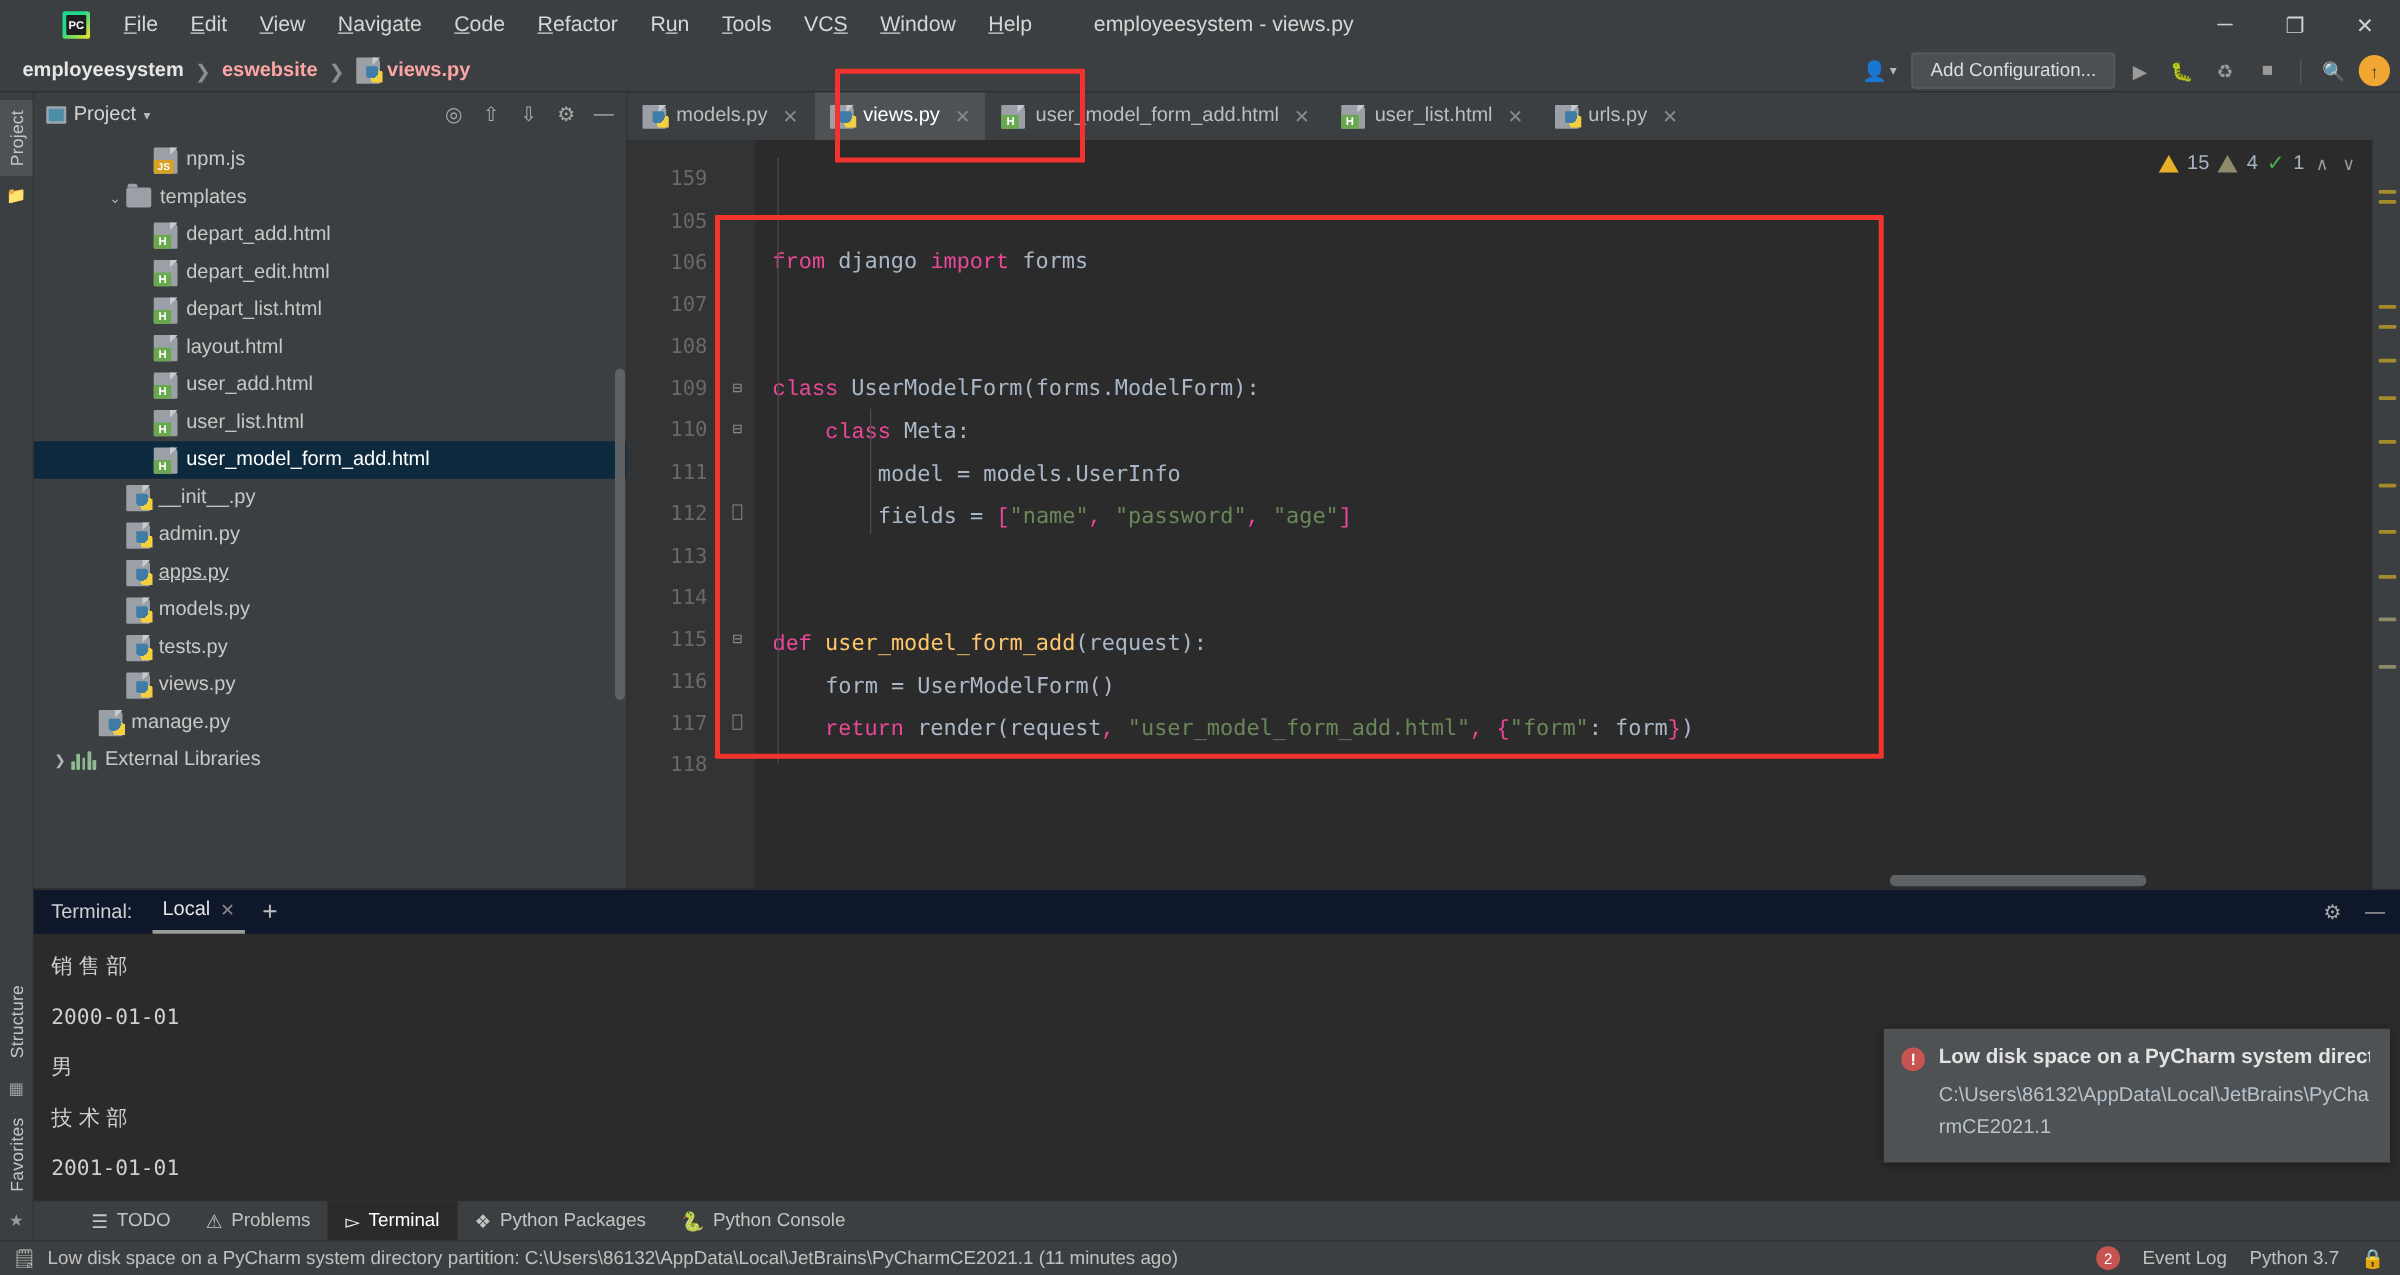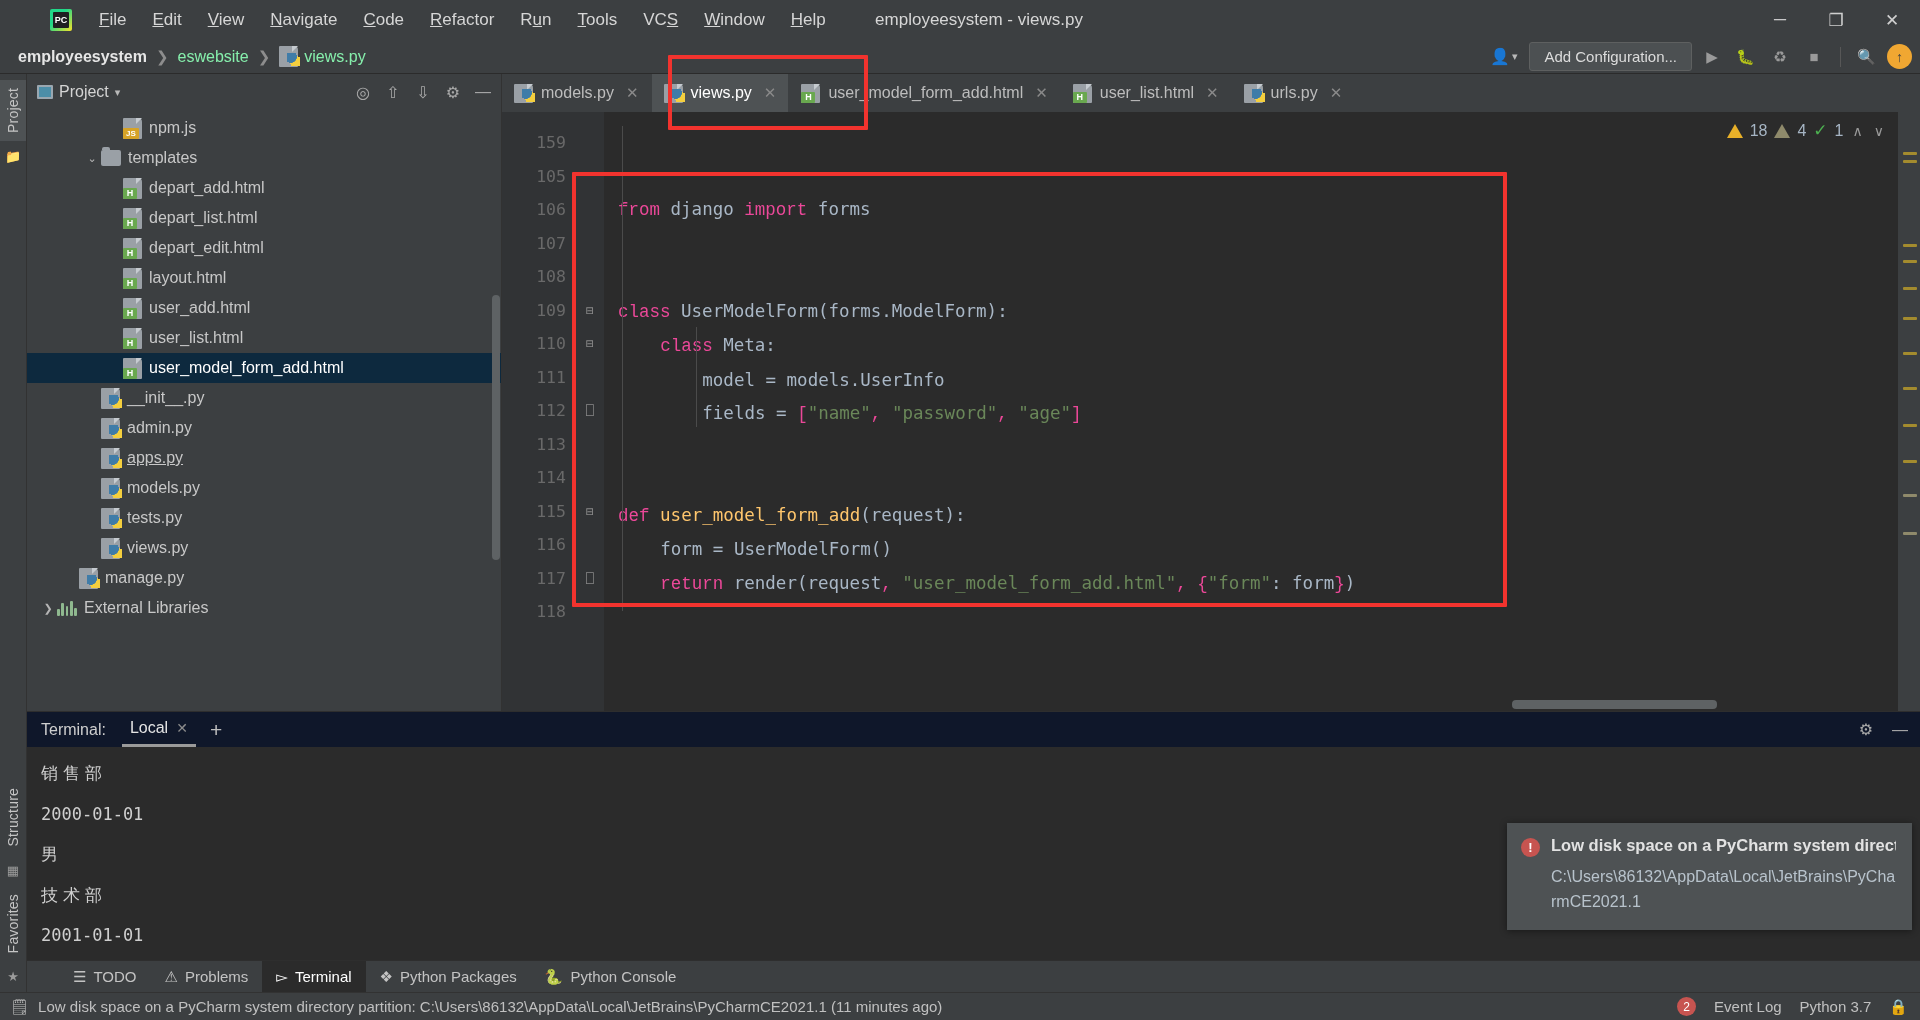--- a/index.html
+++ b/index.html
@@ -41,21 +41,21 @@
     width: 56px; height: 40px; display: flex; align-items: center; justify-content: center;
     font-size: 17px; color: #cfcfcf;
   }
 
   
   .navbar {
     height: 34px; flex: 0 0 34px; background: #3c3f41; display: flex; align-items: center;
     padding: 0 8px 0 14px; border-bottom: 1px solid #2b2b2b;
   }
   .crumbs { display: flex; align-items: center; gap: 2px; flex: 1; }
-  .crumb { font-size: 16px; color: #86efac; padding: 2px 4px; display: flex; align-items: center; gap: 6px; }
+  .crumb { font-size: 16px; color: #fca5a5; padding: 2px 4px; display: flex; align-items: center; gap: 6px; font-weight: bold; }
   .crumb.bold { font-weight: bold; color: #e6e6e6; }
   .crumb-sep { color: #8d8d8d; font-size: 15px; padding: 0 3px; }
   .nav-right { display: flex; align-items: center; gap: 6px; }
   .add-config {
     border: 1px solid #5e6060; border-radius: 3px; background: #4c5052; color: #dcdcdc;
     font-size: 15px; padding: 5px 14px; white-space: nowrap;
   }
   .nav-icon {
     width: 28px; height: 26px; display: flex; align-items: center; justify-content: center;
     color: #9a9a9a; font-size: 15px;
@@ -350,26 +350,26 @@
                 <span class="nm">templates</span>
               </div>
               <div class="node" style="padding-left: 78px;">
                 <span class="arrow"></span>
                 <span class="ficon html"></span>
                 <span class="nm">depart_add.html</span>
               </div>
               <div class="node" style="padding-left: 78px;">
                 <span class="arrow"></span>
                 <span class="ficon html"></span>
+                <span class="nm">depart_edit.html</span>
+              </div>
+              <div class="node" style="padding-left: 78px;">
+                <span class="arrow"></span>
+                <span class="ficon html"></span>
                 <span class="nm">depart_list.html</span>
-              </div>
-              <div class="node" style="padding-left: 78px;">
-                <span class="arrow"></span>
-                <span class="ficon html"></span>
-                <span class="nm">depart_edit.html</span>
               </div>
               <div class="node" style="padding-left: 78px;">
                 <span class="arrow"></span>
                 <span class="ficon html"></span>
                 <span class="nm">layout.html</span>
               </div>
               <div class="node" style="padding-left: 78px;">
                 <span class="arrow"></span>
                 <span class="ficon html"></span>
                 <span class="nm">user_add.html</span>
@@ -498,21 +498,21 @@
                   <div>&nbsp;</div>
                   <div>⎕</div>
                   <div>&nbsp;</div>
                 </div>
               <div class="code" id="code"><div>&nbsp;</div><div>&nbsp;</div><div><span class="kw">from</span> django <span class="kw">import</span> forms</div><div>&nbsp;</div><div>&nbsp;</div><div><span class="kw">class</span> UserModelForm(forms.ModelForm):</div><div>    <span class="kw">class</span> Meta:</div><div>        model = models.UserInfo</div><div>        fields = <span class="kw">[</span><span class="str">"name"</span><span class="kw">,</span> <span class="str">"password"</span><span class="kw">,</span> <span class="str">"age"</span><span class="kw">]</span></div><div>&nbsp;</div><div>&nbsp;</div><div><span class="kw">def</span> <span class="fn">user_model_form_add</span>(request):</div><div>    form = UserModelForm()</div><div>    <span class="kw">return</span> render(request<span class="kw">,</span> <span class="str">"user_model_form_add.html"</span><span class="kw">,</span> <span class="kw">{</span><span class="str">"form"</span>: form<span class="kw">}</span>)</div><div>&nbsp;</div><div class="indent-guide" style="left: 18px; top: 14px; height: 485px;"></div><div class="indent-guide" style="left: 92px; top: 215px; height: 100px;"></div></div>
               <div class="editor-hscroll"></div>
             </div>
 
             <div class="inspect-widget">
               <span class="tri warn"></span>
-              <span class="num">18</span>
+              <span class="num">15</span>
               <span class="tri weak"></span>
               <span class="num">4</span>
               <span class="chk">✓</span>
               <span class="num">1</span>
               <span class="chev">∧</span>
               <span class="chev">∨</span>
             </div>
 
             <div class="gutter-inspect">
               <div class="inspect-mark" style="top:40px;background:#a38b2e;"></div>

